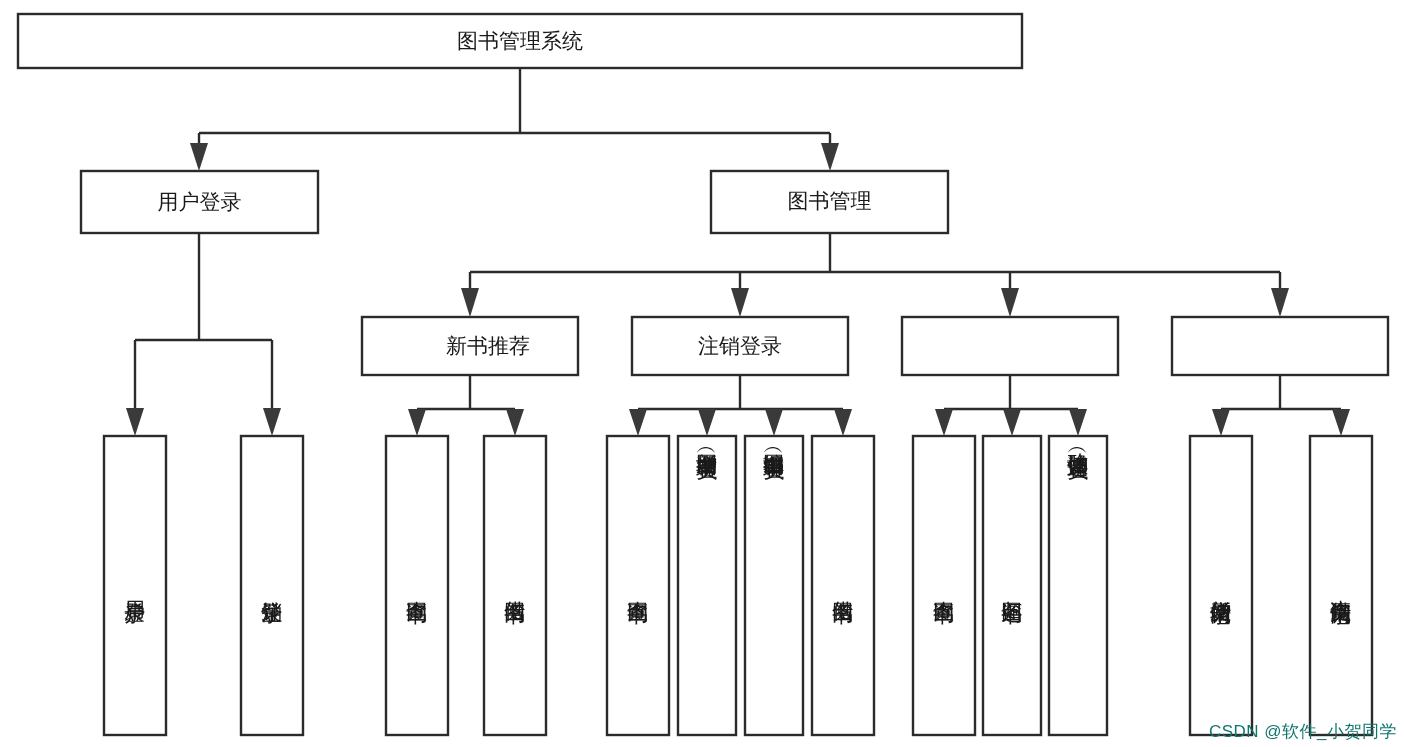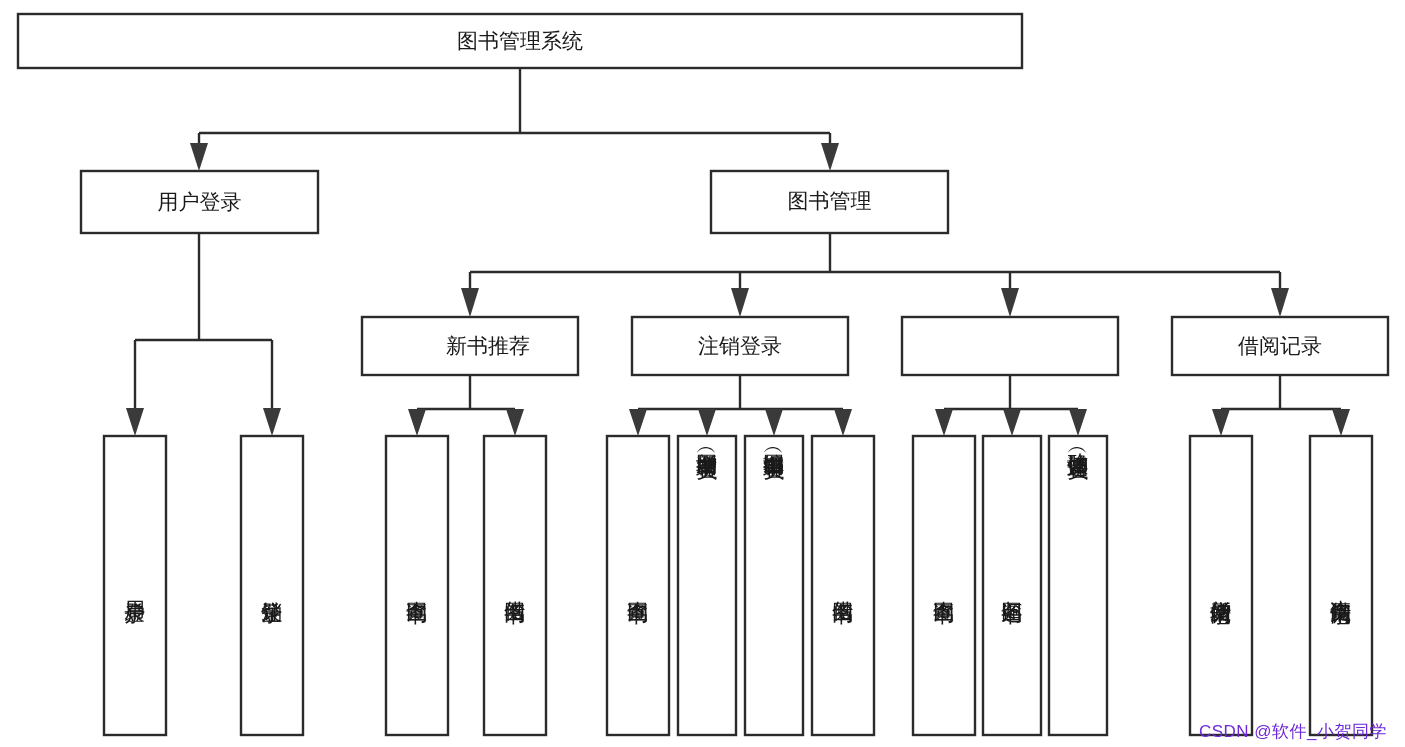--- a/index.html
+++ b/index.html
@@ -66,25 +66,25 @@
     pointer-events: none;
   }
   .htext {
     font-family: "Liberation Sans", "DejaVu Sans", sans-serif;
     font-size: 21px;
     color: #1a1a1a;
     white-space: nowrap;
   }
   #watermark {
     position: absolute;
-    right: 18px;
+    right: 8px;
     bottom: 4px;
     font-family: "Liberation Sans", "DejaVu Sans", sans-serif;
     font-size: 17px;
-    color: #6d28d9;
+    color: #0f766e;
     letter-spacing: 0.5px;
     white-space: nowrap;
   }
 </style>
 </head>
 <body>
 
 <div id="diagram-root">
 
   <svg id="flow" viewBox="0 0 1405 747" xmlns="http://www.w3.org/2000/svg">
@@ -179,23 +179,20 @@
   <div class="htext-box" style="left:711px; top:170px; width:237px; height:62px;">
     <span class="htext">图书管理</span>
   </div>
 
   <div class="htext-box" style="left:362px; top:317px; width:252px; height:58px;">
     <span class="htext">新书推荐</span>
   </div>
   <div class="htext-box" style="left:632px; top:317px; width:216px; height:58px;">
     <span class="htext">注销登录</span>
   </div>
-  <div class="htext-box" style="left:1172px; top:317px; width:216px; height:58px;">
-    <span class="htext">借阅记录</span>
-  </div>
 
   <div class="vtext-box" style="left:104px; top:436px; width:62px; height:299px;">
     <span class="vtext">用户登录</span>
   </div>
   <div class="vtext-box" style="left:241px; top:436px; width:62px; height:299px;">
     <span class="vtext">注销登录</span>
   </div>
 
   <div class="vtext-box" style="left:386px; top:436px; width:62px; height:299px;">
     <span class="vtext">查询图书</span>

